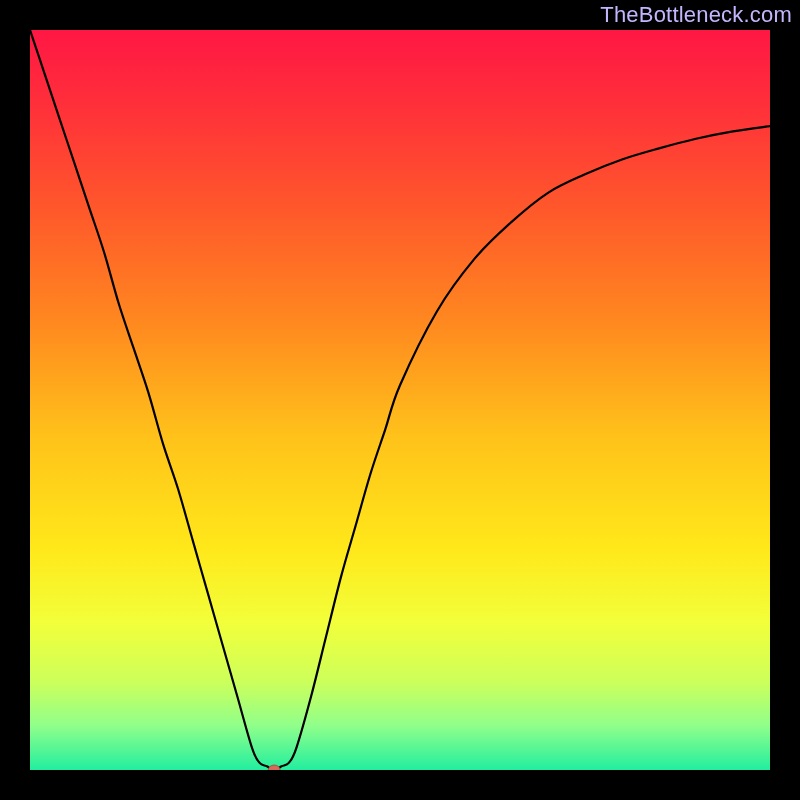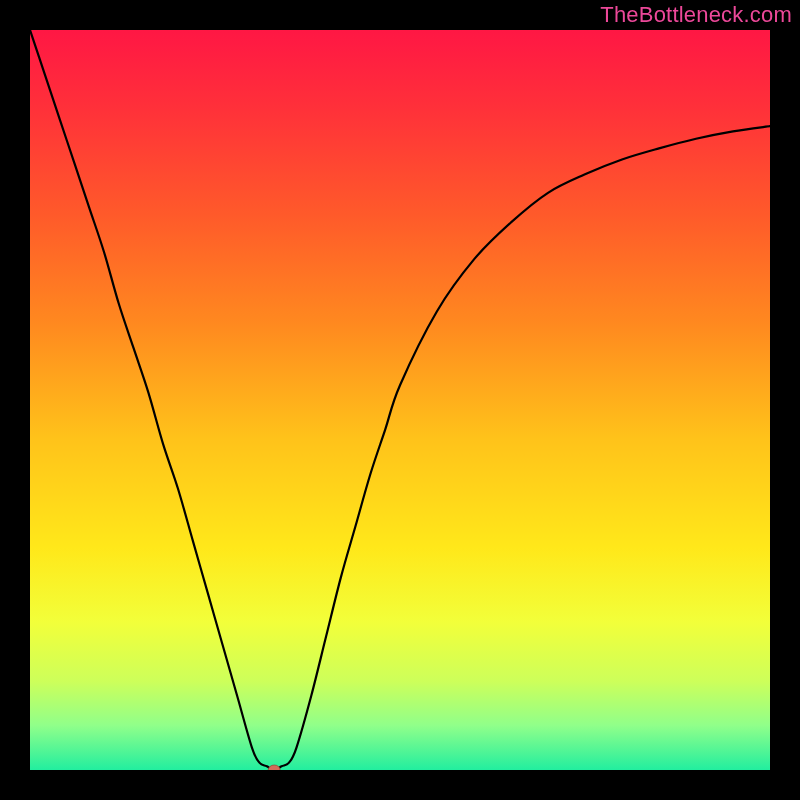--- a/index.html
+++ b/index.html
@@ -14,21 +14,21 @@
   .outer {
     position: relative;
     width: 800px;
     height: 800px;
     background: #000;
   }
   .watermark {
     position: absolute;
     top: 2px;
     right: 8px;
-    color: #ec4899;
+    color: #c4b5fd;
     font-size: 22px;
     font-weight: 500;
     letter-spacing: 0.2px;
     z-index: 10;
   }
   .plot-area {
     position: absolute;
     left: 30px;
     top: 30px;
     width: 740px;

